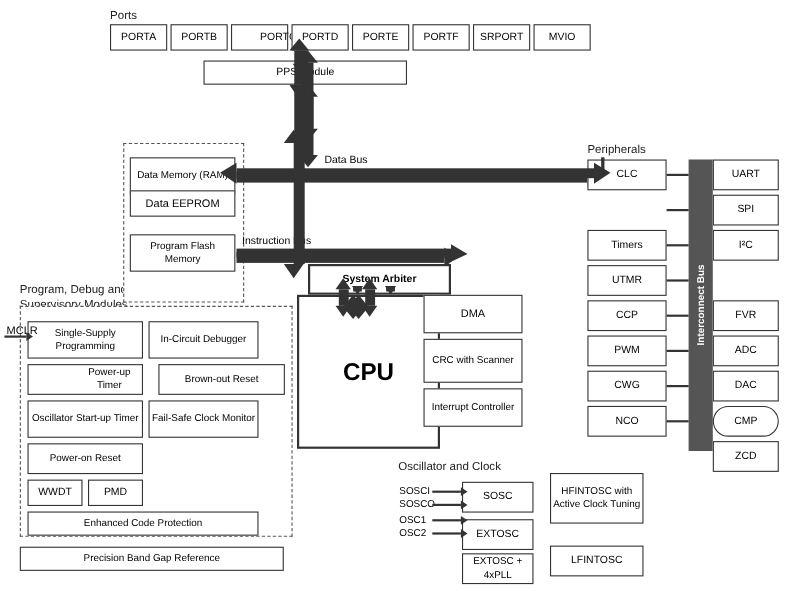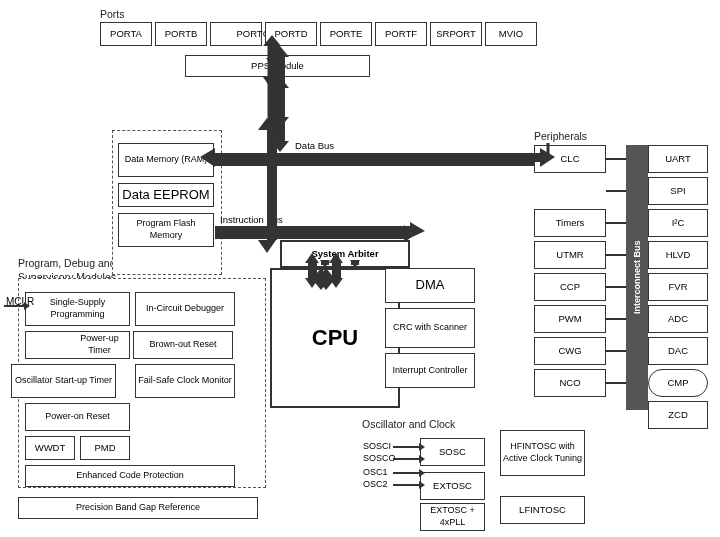--- a/index.html
+++ b/index.html
@@ -150,21 +150,21 @@
 
   <div class="box" style="left:485px; top:22px; width:52px; height:24px;">MVIO</div>
 
   <div class="box" style="left:185px; top:55px; width:185px; height:22px;">PPS Module</div>
 
   <div class="box dashed" style="left:112px; top:130px; width:110px; height:145px; border-color:#555;"></div>
 
   <div class="box" style="left:118px; top:143px; width:96px; height:34px; font-size:9px;">Data Memory
 (RAM)</div>
 
-  <div class="box" style="left:118px; top:183px; width:96px; height:24px; font-size:13px;">Data
+  <div class="box" style="left:118px; top:173px; width:96px; height:24px; font-size:10px;">Data
 EEPROM</div>
 
   <div class="box" style="left:118px; top:213px; width:96px; height:34px; font-size:9px;">Program
 Flash Memory</div>
 
   <div class="thick-arrow-right" style="left:215px; top:152px; width:330px;">
     <div class="shaft" style="width:319px;"></div>
     <div class="head"></div>
   </div>
 
@@ -191,21 +191,21 @@
   </div>
 
   <div class="both-arrow-v" style="left:271px; top:77px; height:75px;">
     <div class="head-t"></div>
     <div class="shaft" style="height:53px;"></div>
     <div class="head-b"></div>
   </div>
 
   <div class="box bold-border" style="left:270px; top:268px; width:130px; height:140px; font-size:22px; font-weight:bold;">CPU</div>
 
-  <div class="box" style="left:385px; top:268px; width:90px; height:35px; font-size:13px;">DMA</div>
+  <div class="box" style="left:385px; top:268px; width:90px; height:35px; font-size:10px;">DMA</div>
 
   <div class="box" style="left:385px; top:308px; width:90px; height:40px; font-size:9px;">CRC
 with Scanner</div>
 
   <div class="box" style="left:385px; top:353px; width:90px; height:35px; font-size:9px;">Interrupt
 Controller</div>
 
   <div class="both-arrow-v" style="left:317px; top:268px; height:0px;">
     <div class="head-t"></div>
     <div class="shaft" style="height:0px;"></div>
@@ -234,21 +234,20 @@
   <div class="box" style="left:534px; top:337px; width:72px; height:28px;">CWG</div>
 
   <div class="box" style="left:534px; top:369px; width:72px; height:28px;">NCO</div>
 
   <div class="box" style="left:648px; top:145px; width:60px; height:28px;">UART</div>
 
   <div class="box" style="left:648px; top:177px; width:60px; height:28px;">SPI</div>
 
   <div class="box" style="left:648px; top:209px; width:60px; height:28px;">I²C</div>
 
-  <div class="box" style="left:648px; top:241px; width:60px; height:28px;">HLVD</div>
 
   <div class="box" style="left:648px; top:273px; width:60px; height:28px;">FVR</div>
 
   <div class="box" style="left:648px; top:305px; width:60px; height:28px;">ADC</div>
 
   <div class="box" style="left:648px; top:337px; width:60px; height:28px;">DAC</div>
 
   <div class="box" style="left:648px; top:369px; width:60px; height:28px;border-radius:14px;">CMP</div>
 
   <div class="box" style="left:648px; top:401px; width:60px; height:28px;">ZCD</div>
@@ -257,24 +256,24 @@
 
   <div class="box" style="left:25px; top:292px; width:105px; height:34px; font-size:9px;">Single-Supply
 Programming</div>
 
   <div class="box" style="left:135px; top:292px; width:100px; height:34px; font-size:9px;">In-Circuit
 Debugger</div>
 
   <div class="box" style="left:25px; top:331px; width:105px; height:28px; font-size:9px;padding-left:44px;">Power-up
 Timer</div>
 
-  <div class="box" style="left:133px; top:331px; width:100px; height:28px; font-size:9px;">Brown-out
+  <div class="box" style="left:144px; top:331px; width:115px; height:28px; font-size:9px;">Brown-out
 Reset</div>
 
-  <div class="box" style="left:11px; top:364px; width:105px; height:34px; font-size:9px;">Oscillator
+  <div class="box" style="left:25px; top:364px; width:105px; height:34px; font-size:9px;">Oscillator
 Start-up Timer</div>
 
   <div class="box" style="left:135px; top:364px; width:100px; height:34px; font-size:9px;">Fail-Safe
 Clock Monitor</div>
 
   <div class="box" style="left:25px; top:403px; width:105px; height:28px; font-size:9px;">Power-on
 Reset</div>
 
 
   <div class="box" style="left:25px; top:436px; width:50px; height:24px;">WWDT</div>

